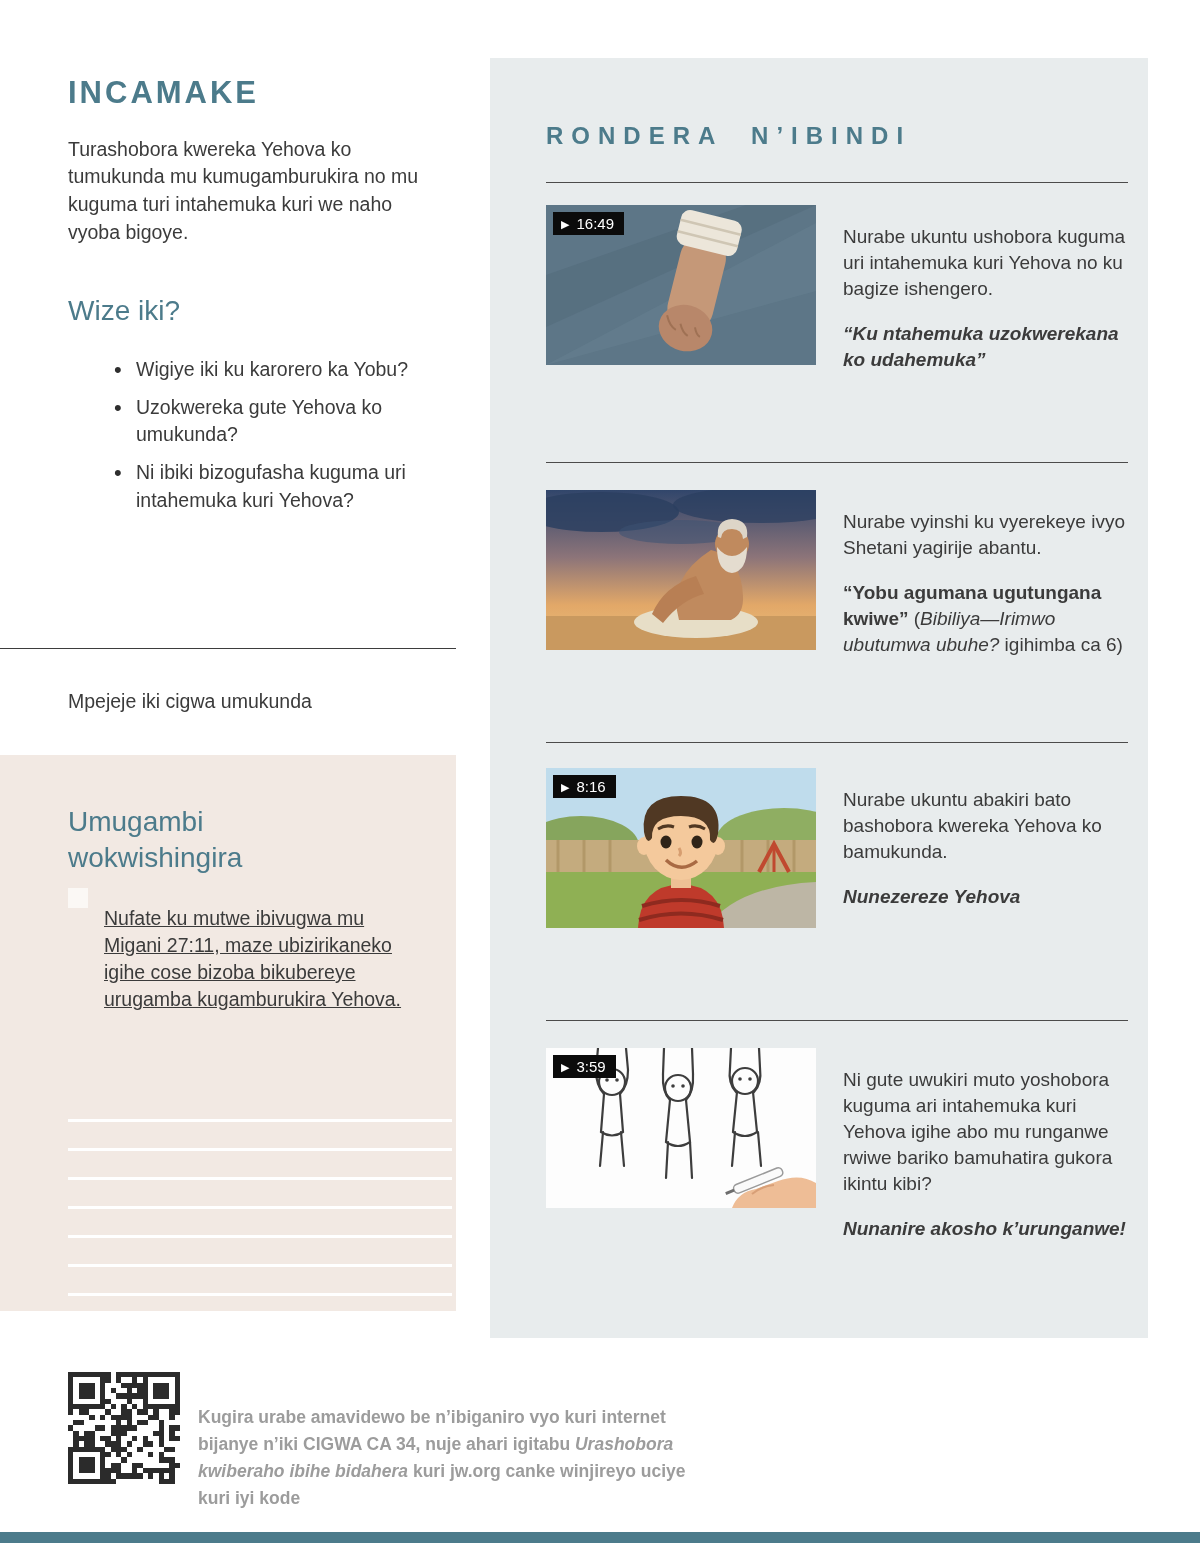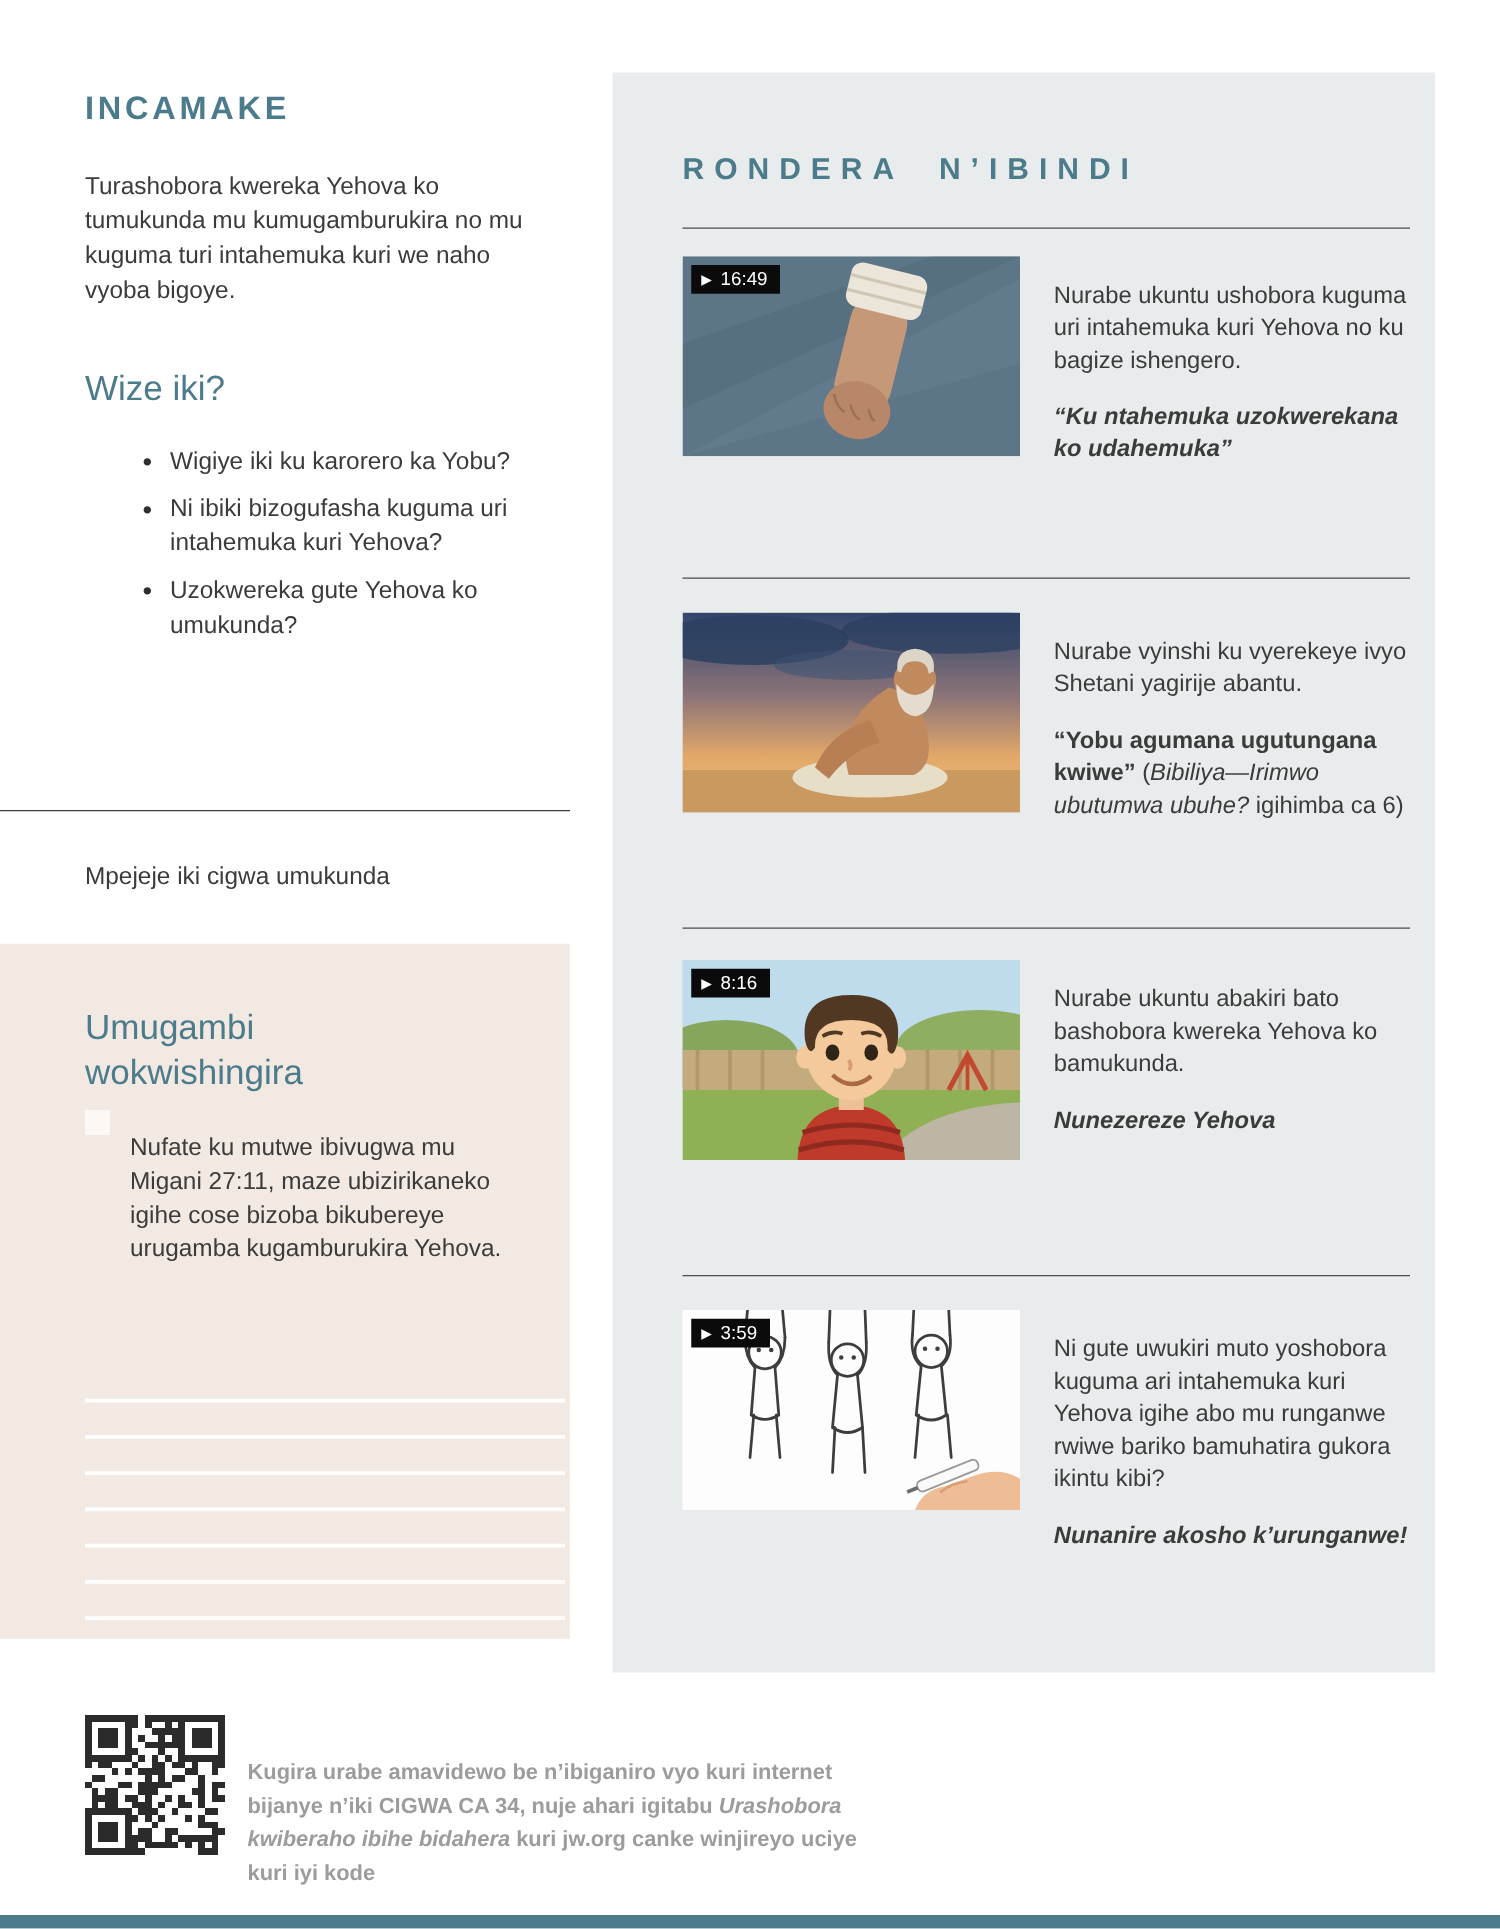--- a/index.html
+++ b/index.html
@@ -1,32 +1,32 @@
 <!DOCTYPE html>
 <html><head>
 <meta charset="utf-8">
 <style>
   html,body{margin:0;padding:0;}
   body{background:#fff;font-family:"Liberation Sans",sans-serif;}
   .page{position:relative;width:1200px;height:1543px;background:#fff;overflow:hidden;color:#3b3b3b;}
 
   
-  .summary-title{position:absolute;left:68px;top:54px;font-size:26px;font-weight:700;letter-spacing:3px;color:#4c7b8b;}
+  .summary-title{position:absolute;left:68px;top:54px;font-size:31px;font-weight:700;letter-spacing:3px;color:#4c7b8b;}
   .summary-text{position:absolute;left:68px;top:116px;width:374px;font-size:19.5px;line-height:1.42;}
   .learned-title{position:absolute;left:68px;top:272px;font-size:28px;font-weight:400;color:#4c7b8b;}
   .questions{position:absolute;left:68px;top:336px;width:372px;list-style:none;font-size:19.5px;line-height:1.4;}
   .questions li{position:relative;padding-left:28px;margin-bottom:11px;}
   .questions li::before{content:"\2022";position:absolute;left:6px;top:-1px;font-size:22px;color:#2e2e2e;}
   .divider{position:absolute;left:0;top:648px;width:456px;border-top:1.5px solid #3d3d3d;}
   .date-line{position:absolute;left:68px;top:670px;font-size:19.5px;}
 
   
   .goal-panel{position:absolute;left:0;top:755px;width:456px;height:556px;background:#f2e9e3;}
   .goal-title{position:absolute;left:68px;top:26px;width:310px;font-size:28px;line-height:1.28;font-weight:400;color:#4c7b8b;}
-  .goal-item{position:absolute;left:68px;width:364px;display:flex;gap:16px;align-items:flex-start;}
+  .goal-item{position:absolute;left:68px;width:364px;display:flex;gap:16px;align-items:flex-start;text-decoration:underline;}
   .goal-item .cb{flex:0 0 20px;width:20px;height:20px;background:#fbf8f5;margin-top:3px;}
   .goal-item p{font-size:19.5px;line-height:1.4;width:322px;}
   .writing-lines{position:absolute;left:68px;top:338px;width:384px;}
   .wline{height:3px;background:#fff;margin-top:26px;}
 
   
   .explore-panel{position:absolute;left:490px;top:58px;width:658px;height:1280px;background:#e8eced;}
   .explore-title{position:absolute;left:56px;top:44px;font-size:24px;font-weight:700;letter-spacing:8px;word-spacing:14px;color:#4c7b8b;}
   .rule{position:absolute;left:56px;width:582px;border-top:1px solid #4b4b4b;}
   .resource{position:absolute;left:56px;width:582px;height:260px;}
@@ -53,22 +53,22 @@
 <body>
 
 <div class="page">
 
   <h1 class="summary-title">INCAMAKE</h1>
   <p class="summary-text">Turashobora kwereka Yehova ko tumukunda mu kumugamburukira no mu kuguma turi intahemuka kuri we naho vyoba bigoye.</p>
 
   <h2 class="learned-title">Wize iki?</h2>
   <ul class="questions">
     <li><span>Wigiye iki ku karorero ka Yobu?</span></li>
+    <li><span>Uzokwereka gute Yehova ko umukunda?</span></li>
     <li><span>Ni ibiki bizogufasha kuguma uri intahemuka kuri Yehova?</span></li>
-    <li><span>Uzokwereka gute Yehova ko umukunda?</span></li>
   </ul>
 
   <div class="divider"></div>
   <p class="date-line">Mpejeje iki cigwa umukunda</p>
 
   <section class="goal-panel">
     <h2 class="goal-title">Umugambi wokwishingira</h2>
 
     <div class="goal-item" style="top:130px">
       <span class="cb"></span>

